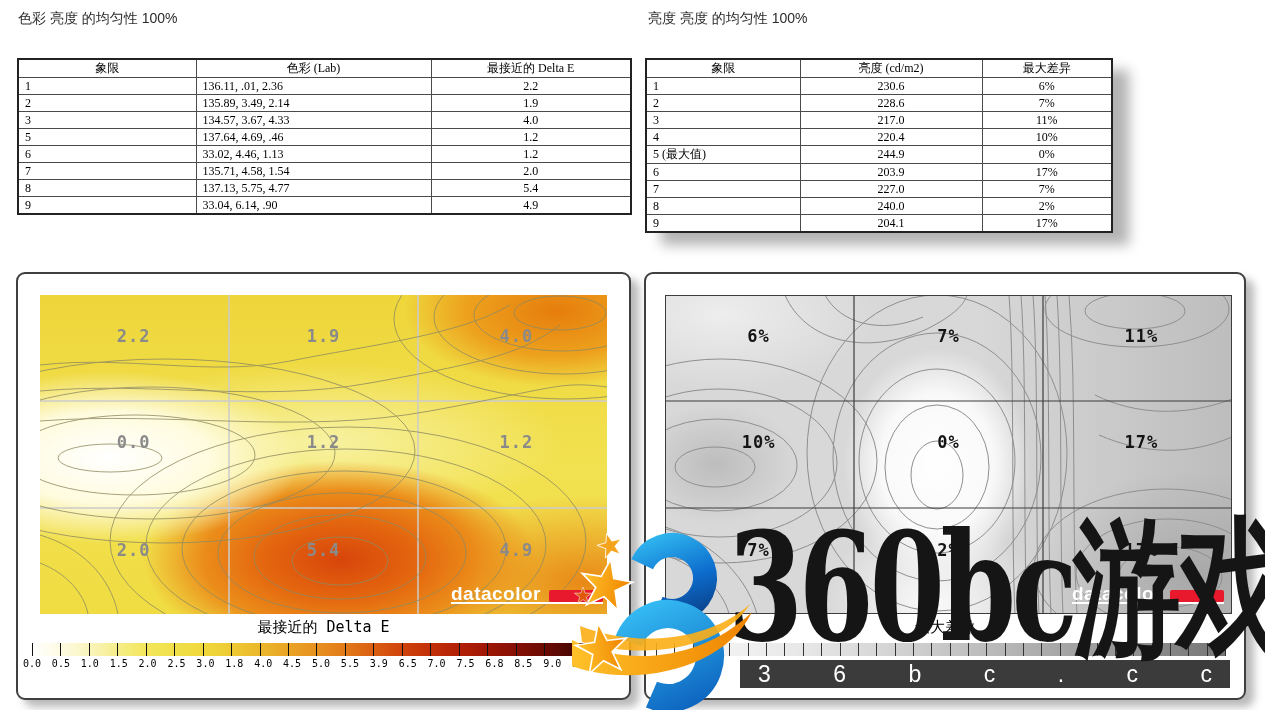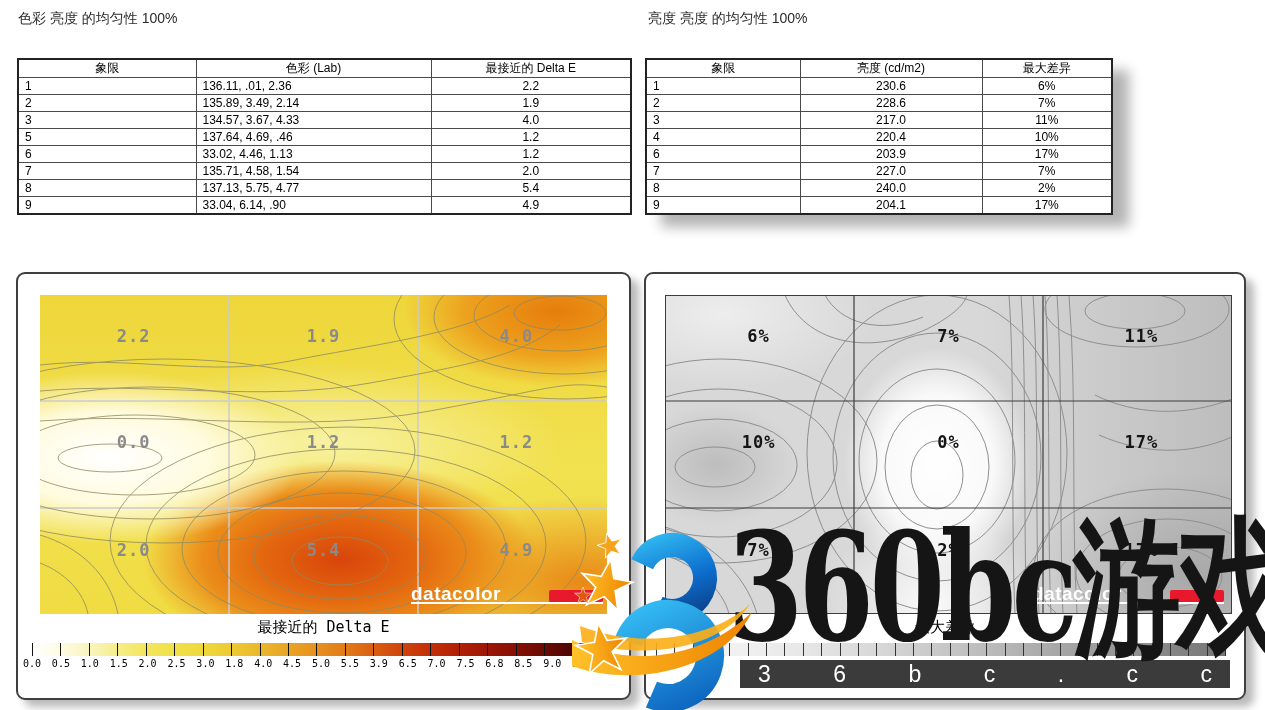--- a/index.html
+++ b/index.html
@@ -1,21 +1,21 @@
 <!DOCTYPE html>
 <html><head>
 <meta charset="utf-8">
 <style>
   html,body{margin:0;padding:0;}
   body{width:1265px;height:710px;position:relative;overflow:hidden;background:#fff;
        font-family:"Liberation Sans",sans-serif;}
   .title{position:absolute;top:10px;font-size:14px;color:#2b2b2b;}
   
   table.report{position:absolute;top:58px;border-collapse:collapse;table-layout:fixed;
-       background:#fff;font-family:Liberation Sans, sans-serif;
+       background:#fff;font-family:Liberation Serif, serif;
        font-size:12px;color:#000;border:2px solid #222;}
   table.report th,table.report td{border:1px solid #4a4a4a;height:16px;padding:0 6px;
        font-weight:normal;overflow:hidden;white-space:nowrap;}
   table.report th{text-align:center;}
   td.c-q{text-align:left;}
   td.c-lab{text-align:left;white-space:pre;}
   td.c-val{text-align:center;}
   #table-left{left:17px;width:613px;}
   #table-right{left:645px;width:466px;box-shadow:16px 12px 12px rgba(0,0,0,.30);}
   
@@ -57,21 +57,21 @@
     #d6d6d6 40%,#c0c0c0 55%,#a8a8a8 70%,#8f8f8f 85%,#757575 100%);}
   #cb-left .cb-ticks{background:repeating-linear-gradient(to right,#111 0 1px,transparent 1px calc(100%/20));border-right:1px solid #111;}
   #cb-right .cb-ticks{background:repeating-linear-gradient(to right,#333 0 1px,transparent 1px calc(100%/31));border-right:1px solid #333;}
   .tick-labels{position:absolute;top:384px;width:578px;height:12px;
        font:10px "DejaVu Sans Mono","Liberation Mono",monospace;color:#000;}
   #panel-left .tick-labels{left:14px;}
   #panel-right .tick-labels{left:10px;}
   .tick-labels span{position:absolute;transform:translateX(-50%);}
   
   .dlogo{position:absolute;top:312px;display:flex;align-items:flex-end;
-       border-bottom:2px solid #fff;padding-bottom:0;z-index:5;gap:40px;}
+       border-bottom:2px solid #fff;padding-bottom:0;z-index:5;}
   #panel-left .dlogo{right:26px;}
   #panel-right .dlogo{right:20px;}
   .dl-text{font:bold 19px "Liberation Sans",sans-serif;color:#fff;line-height:16px;letter-spacing:.5px;}
   .dl-red{display:inline-block;width:54px;height:12px;margin-left:8px;border-radius:2px;}
   
   #wm-big{position:absolute;left:728px;top:512px;z-index:40;color:#151515;
        font:bold 150px "DejaVu Serif","Liberation Serif",serif;line-height:1em;
        letter-spacing:-6px;transform:scale(.72,1);transform-origin:left top;white-space:nowrap;}
   #wm-bar{position:absolute;left:740px;top:660px;width:490px;height:28px;z-index:35;
        display:flex;align-items:center;justify-content:space-between;padding:0 18px;
@@ -163,20 +163,25 @@
       </tr>
   <tr>
         <td class="c-q">3</td>
         <td class="c-val">217.0</td>
         <td class="c-val">11%</td>
       </tr>
   <tr>
         <td class="c-q">4</td>
         <td class="c-val">220.4</td>
         <td class="c-val">10%</td>
+      </tr>
+  <tr>
+        <td class="c-q">5 (最大值)</td>
+        <td class="c-val">244.9</td>
+        <td class="c-val">0%</td>
       </tr>
   <tr>
         <td class="c-q">6</td>
         <td class="c-val">203.9</td>
         <td class="c-val">17%</td>
       </tr>
   <tr>
         <td class="c-q">7</td>
         <td class="c-val">227.0</td>
         <td class="c-val">7%</td>

